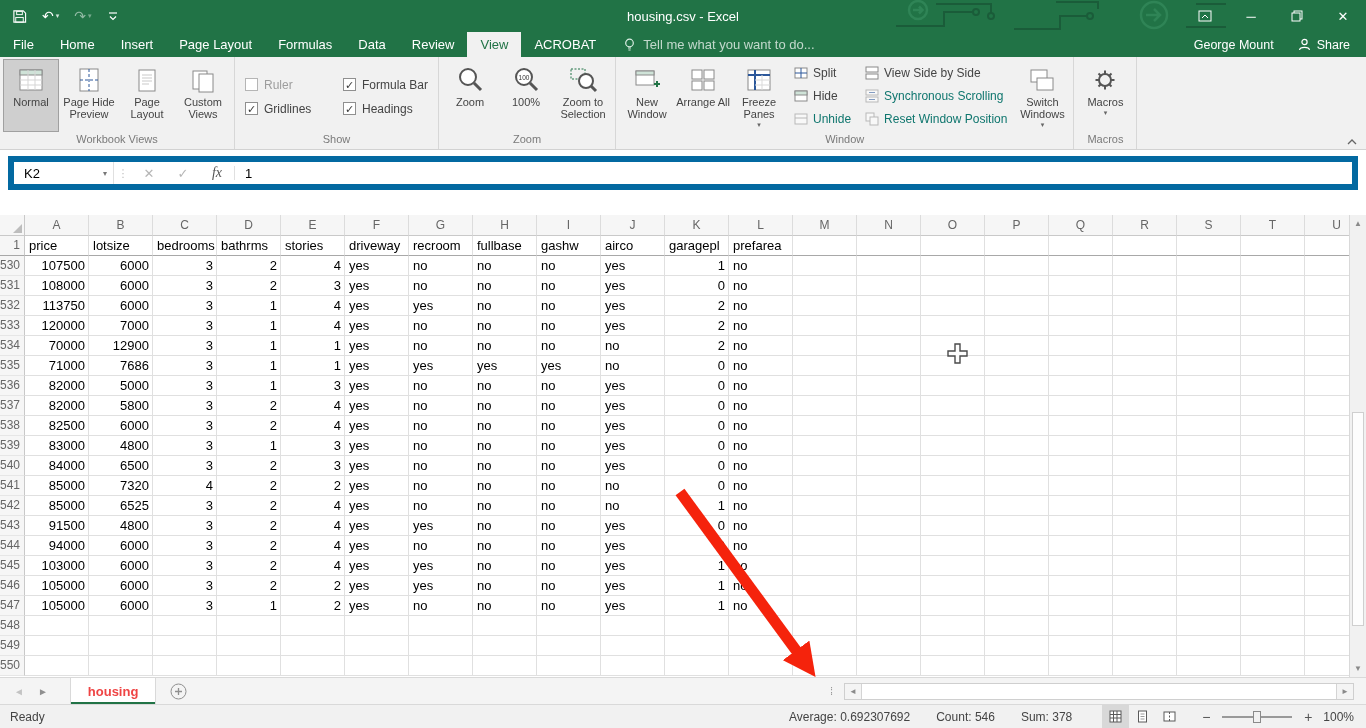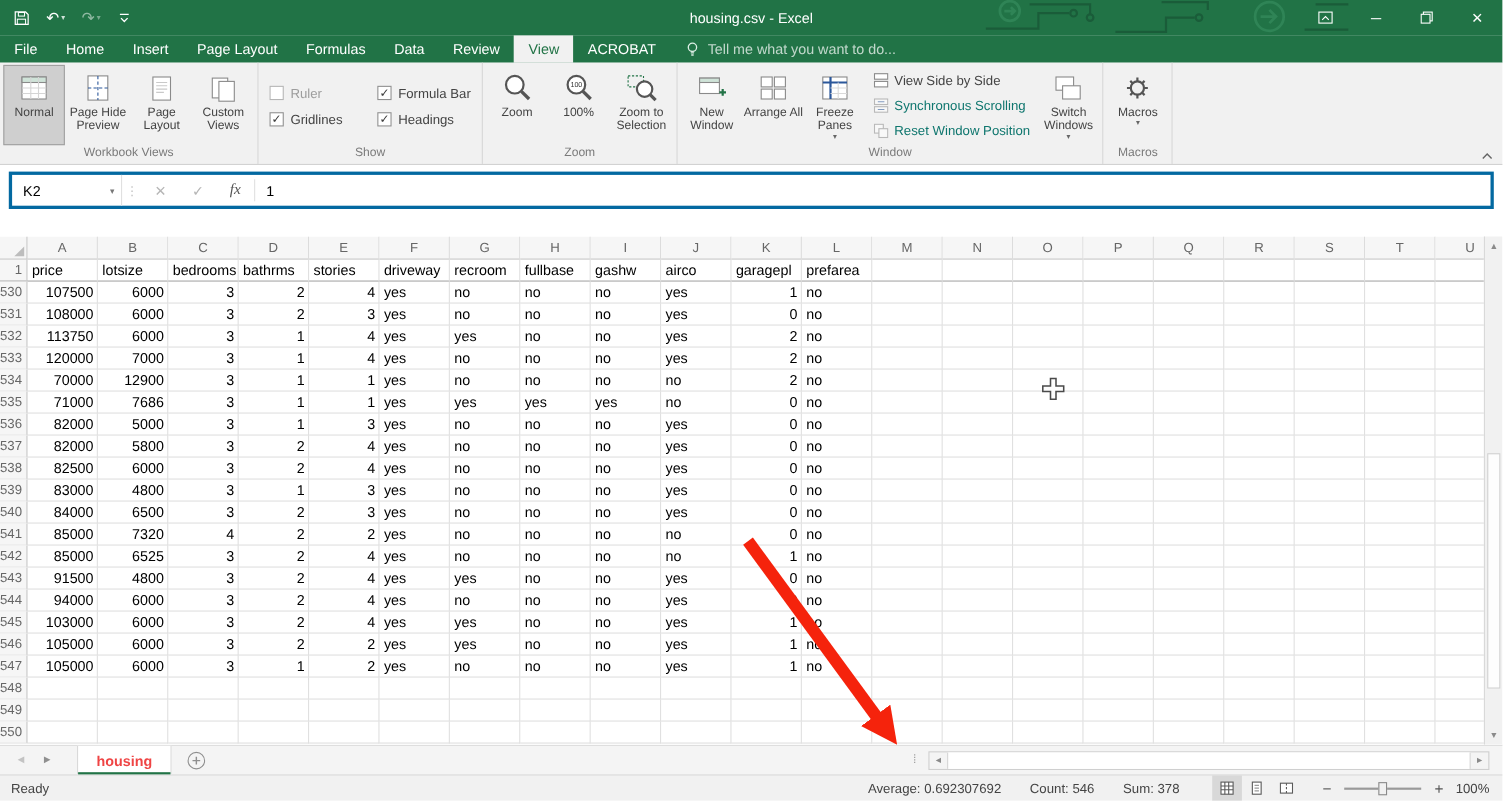--- a/index.html
+++ b/index.html
@@ -46,21 +46,21 @@
   .cb { width:13px; height:13px; border:1px solid #8f8f8f; background:#fff; font-size:11px; line-height:12px; text-align:center; color:#3a3a3a; flex:none; }
   .checkrow.disabled .cb { border-color:#b5b5b5; }
   .smallcol { display:flex; flex-direction:column; justify-content:flex-start; padding-top:2px; margin:0 3px; }
   .smallbtn { display:flex; align-items:center; gap:5px; height:23px; font-size:12px; color:#444; white-space:nowrap; padding:0 4px; }
   .smallbtn.disabled { color:#0f766e; }
   .smallbtn.disabled svg { opacity:.55; }
   .ribbon-collapse { position:absolute; right:8px; bottom:4px; }
 
   
   .fwrap { height:46px; background:#fff; padding:6px 8px 5px 8px; }
-  .fbar { height:34px; border:3px solid #0369a1; background:#fff; display:flex; align-items:stretch; font-size:13px; }
+  .fbar { height:34px; border:6px solid #0369a1; background:#fff; display:flex; align-items:stretch; font-size:13px; }
   .namebox { width:100px; display:flex; align-items:center; padding:0 6px 0 10px; border-right:1px solid #e0e0e0; color:#000; }
   .namebox .nb-caret { margin-left:auto; font-size:8px; color:#777; }
   .fsep { width:18px; display:flex; align-items:center; justify-content:center; color:#c0c0c0; font-size:11px; }
   .fbtn { width:34px; display:flex; align-items:center; justify-content:center; }
   .fx { font-family:"Liberation Serif", serif; font-style:italic; font-size:14px; color:#555; }
   .gray-glyph { color:#b6b6b6; font-size:13px; }
   .fdivider { width:1px; background:#e0e0e0; margin:4px 0; }
   .fcontent { flex:1; display:flex; align-items:center; padding-left:10px; color:#000; }
 
   
@@ -193,20 +193,30 @@
   <div class="rtab">Review</div>
   <div class="rtab active">View</div>
   <div class="rtab">ACROBAT</div>
   <div class="tellme">
     <svg width="13" height="14" viewBox="0 0 13 14">
       <circle cx="6.5" cy="5" r="3.8" fill="none" stroke="#dceee4" stroke-width="1.2"></circle>
       <path d="M5 10 h3 M5.4 12 h2.2" stroke="#dceee4" stroke-width="1.2"></path>
     </svg>
     <span>Tell me what you want to do...</span>
   </div>
+  <div class="tabrow-right">
+    <span>George Mount</span>
+    <div class="sharebtn">
+      <svg width="13" height="13" viewBox="0 0 13 13">
+        <circle cx="6.5" cy="4" r="2.6" fill="none" stroke="#fff" stroke-width="1.2"></circle>
+        <path d="M1.5 12 c0.5-3.4 9.5-3.4 10 0" fill="none" stroke="#fff" stroke-width="1.2"></path>
+      </svg>
+      <span>Share</span>
+    </div>
+  </div>
 </div>
 
 <div class="ribbon">
 
   <div class="rgroup">
     <div class="rg-body">
       <div class="bigbtn pressed">
         <span class="bicon">
           <svg width="30" height="30" viewBox="0 0 30 30">
             <rect x="4" y="5" width="22" height="20" fill="#fff" stroke="#8a8a8a"></rect>
@@ -331,20 +341,43 @@
       <div class="bigbtn">
         <span class="bicon">
           <svg width="30" height="30" viewBox="0 0 30 30">
             <rect x="4" y="5" width="22" height="20" fill="#fff" stroke="#8a8a8a"></rect>
             <path d="M4 10 h22 M11 5 v20" stroke="#2b579a" stroke-width="2"></path>
             <path d="M11 15 h15 M11 20 h15 M18 10 v15" stroke="#d9d9d9"></path>
           </svg>
         </span>
         <span class="blabel">Freeze Panes</span>
         <span class="dcaret">▾</span>
+      </div>
+      <div class="smallcol">
+        <div class="smallbtn">
+          <svg width="14" height="14" viewBox="0 0 14 14">
+            <rect x="1" y="2" width="12" height="10" fill="#fff" stroke="#8a8a8a"></rect>
+            <path d="M7 2 v10 M1 7 h12" stroke="#2b579a"></path>
+          </svg>
+          <span>Split</span>
+        </div>
+        <div class="smallbtn">
+          <svg width="14" height="14" viewBox="0 0 14 14">
+            <rect x="1" y="2" width="12" height="10" fill="#fff" stroke="#8a8a8a"></rect>
+            <rect x="1" y="2" width="12" height="4" fill="#cfe3d8" stroke="#8a8a8a"></rect>
+          </svg>
+          <span>Hide</span>
+        </div>
+        <div class="smallbtn disabled">
+          <svg width="14" height="14" viewBox="0 0 14 14">
+            <rect x="1" y="2" width="12" height="10" fill="#fff" stroke="#8a8a8a"></rect>
+            <path d="M1 6 h12" stroke="#8a8a8a"></path>
+          </svg>
+          <span>Unhide</span>
+        </div>
       </div>
       <div class="smallcol">
         <div class="smallbtn">
           <svg width="14" height="14" viewBox="0 0 14 14">
             <rect x="1" y="1" width="12" height="5" fill="#fff" stroke="#8a8a8a"></rect>
             <rect x="1" y="8" width="12" height="5" fill="#fff" stroke="#8a8a8a"></rect>
           </svg>
           <span>View Side by Side</span>
         </div>
         <div class="smallbtn disabled">

